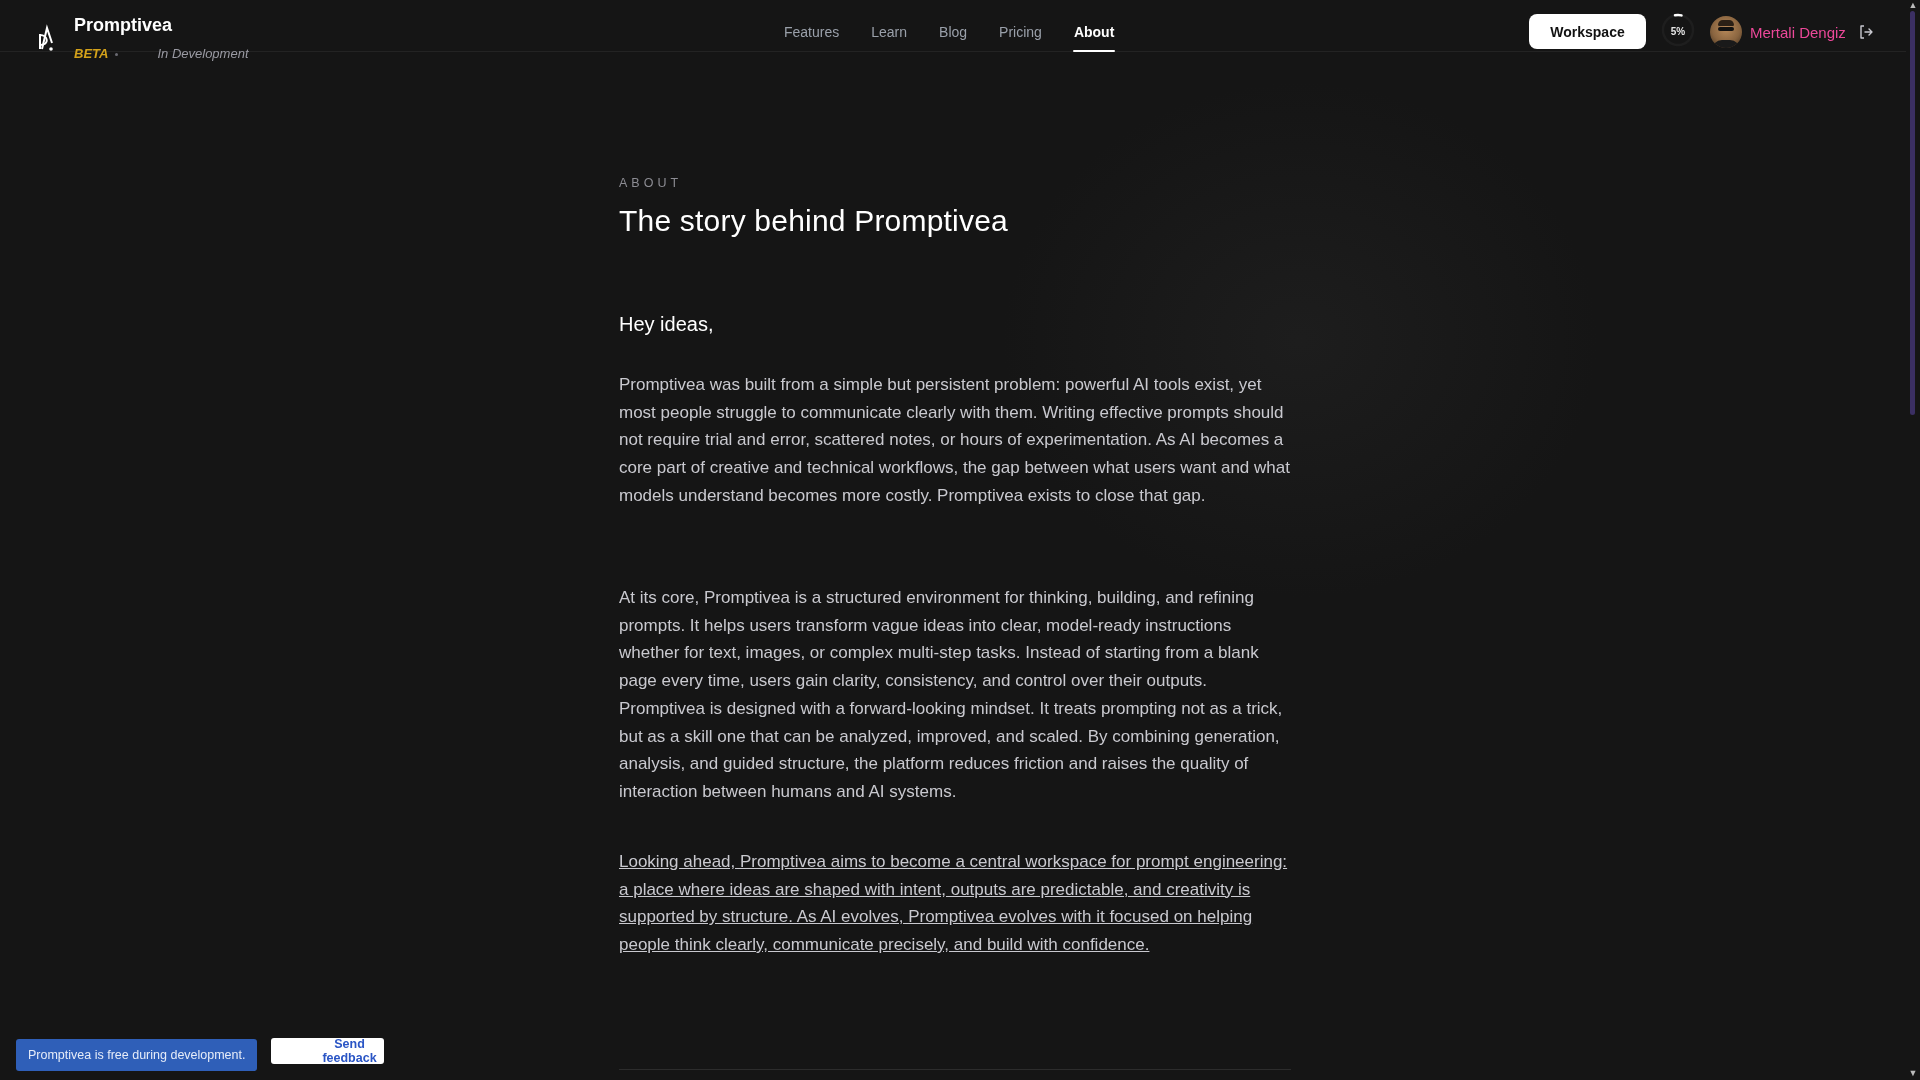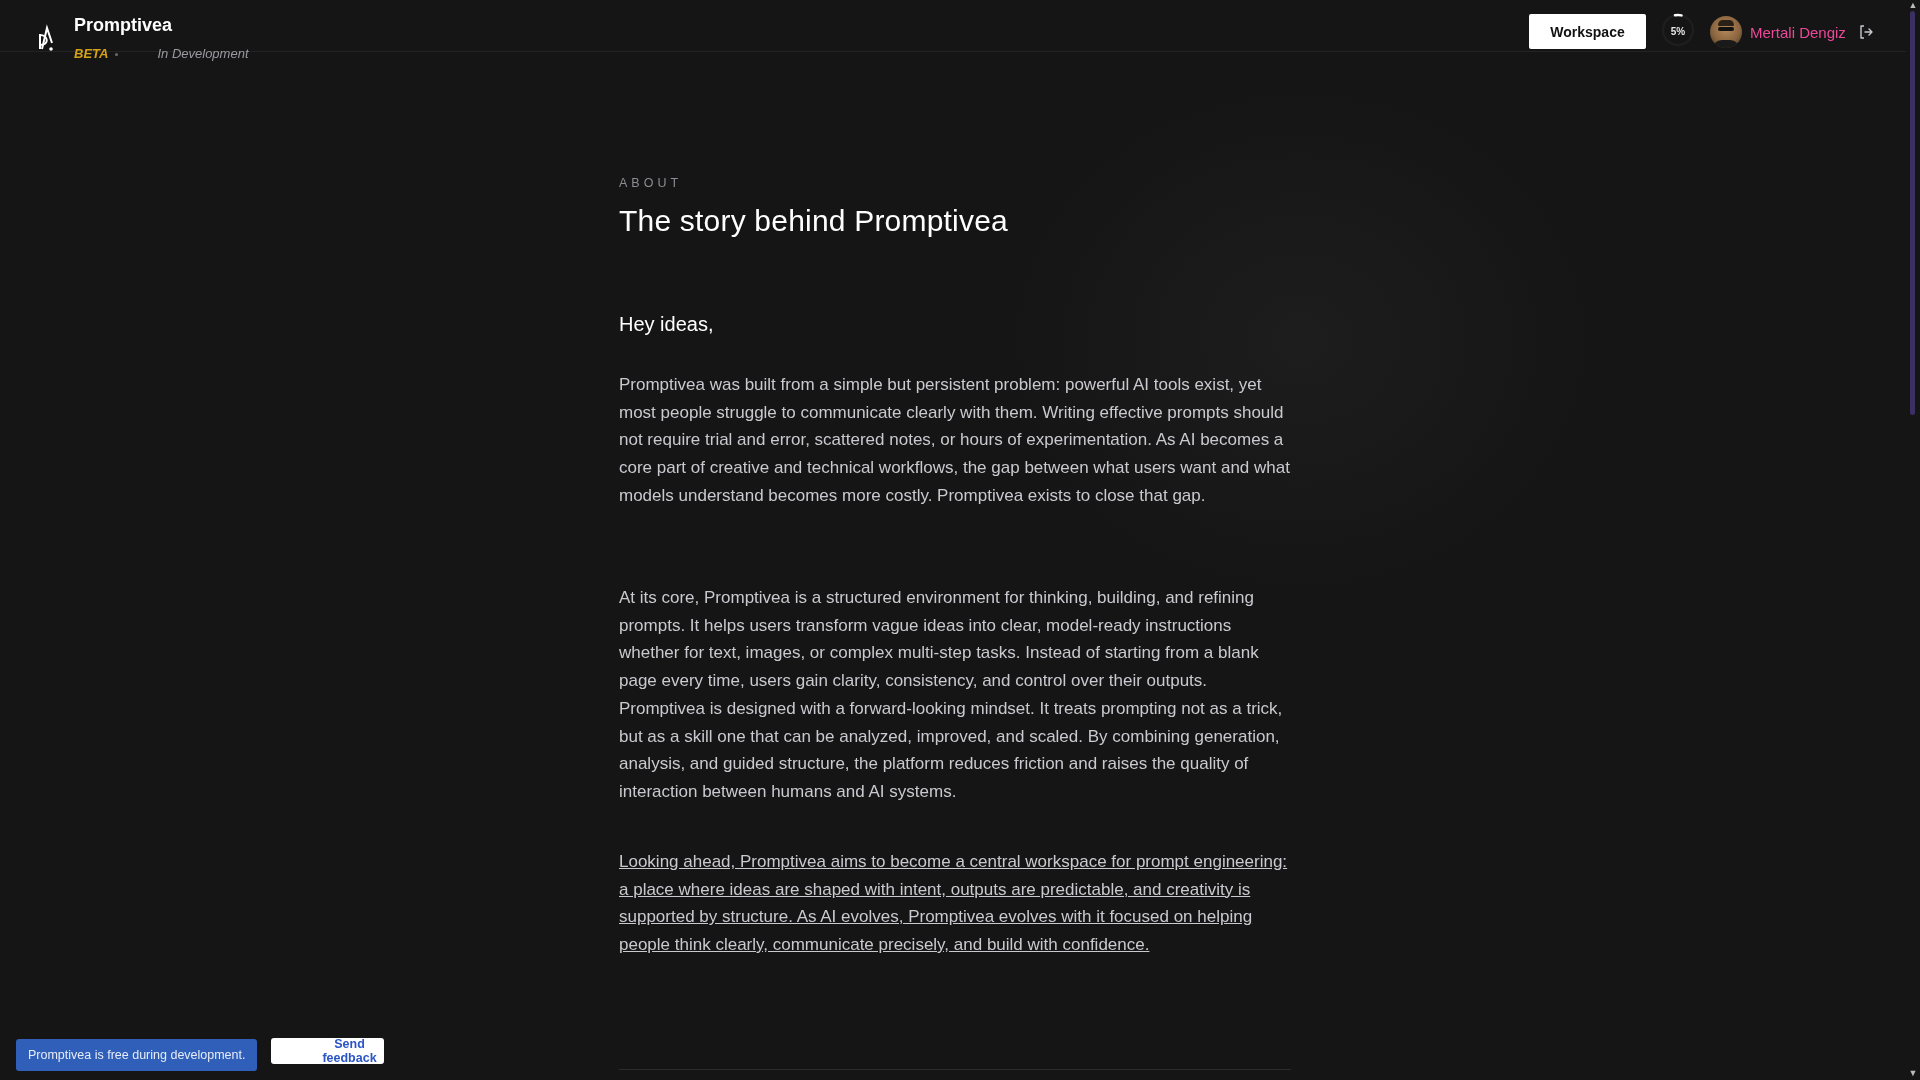--- a/index.html
+++ b/index.html
@@ -37,21 +37,21 @@
       height: 64px; display: flex; align-items: center; cursor: pointer;
     }
     .nav-item.active { color: #ffffff; font-weight: 700; }
     .nav-item.active::after {
       content: ""; position: absolute; left: -1px; right: -1px; top: 50px; height: 2px;
       background: #ffffff; border-radius: 1px;
     }
 
     .workspace-btn {
       position: absolute; left: 1529px; top: 14px; width: 117px; height: 35px;
-      background: #ffffff; color: #111111; border-radius: 2px;
+      background: #ffffff; color: #111111; border-radius: 8px;
       font-size: 14px; font-weight: 700; display: flex; align-items: center; justify-content: center;
       cursor: pointer; border: none;
     }
     .progress {
       position: absolute; left: 1660px; top: 12px; width: 36px; height: 36px;
     }
     .progress-label {
       position: absolute; left: 0; top: 14px; width: 36px; text-align: center;
       font-size: 10px; font-weight: 700; color: #e6e6e6;
     }
@@ -120,20 +120,27 @@
     <div class="brand-text">
       <span class="brand-name">Promptivea</span>
       <div class="brand-sub">
         <span class="beta">BETA</span>
         <span class="dot"></span>
         <span class="status">In Development</span>
       </div>
     </div>
   </div>
 
+  <nav class="nav">
+    <a class="nav-item">Features</a>
+    <a class="nav-item">Learn</a>
+    <a class="nav-item">Blog</a>
+    <a class="nav-item">Pricing</a>
+    <a class="nav-item active">About</a>
+  </nav>
 
   <button class="workspace-btn">Workspace</button>
 
   <div class="progress">
     <svg width="36" height="36" viewBox="0 0 36 36">
       <circle cx="18" cy="18" r="15" stroke="#1e1e1e" stroke-width="2.5" fill="none"></circle>
       <path d="M15 3.3 A15 15 0 0 1 21.5 3.4" stroke="#ffffff" stroke-width="2.5" fill="none" stroke-linecap="round"></path>
     </svg>
     <span class="progress-label">5%</span>
   </div>

